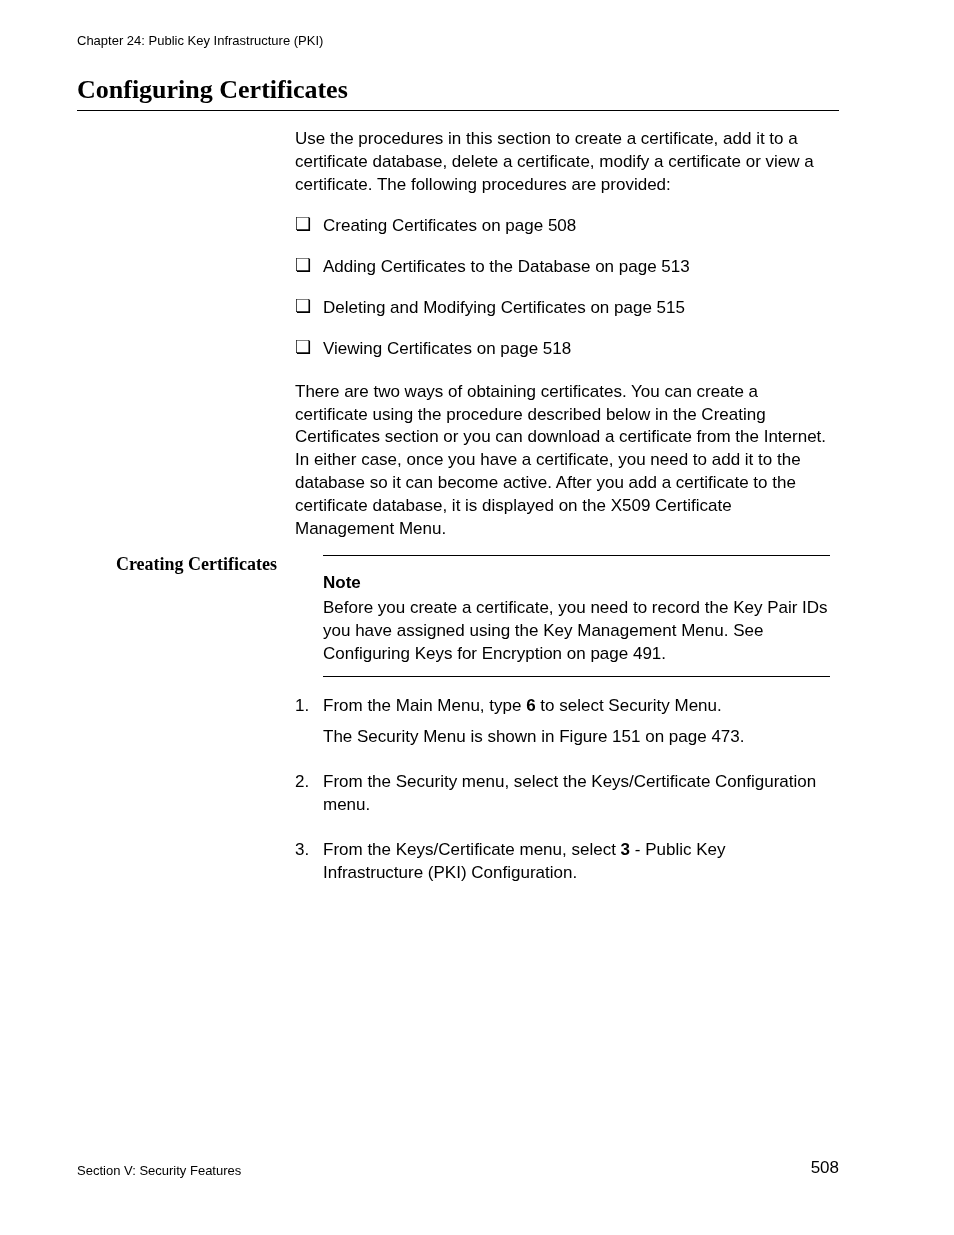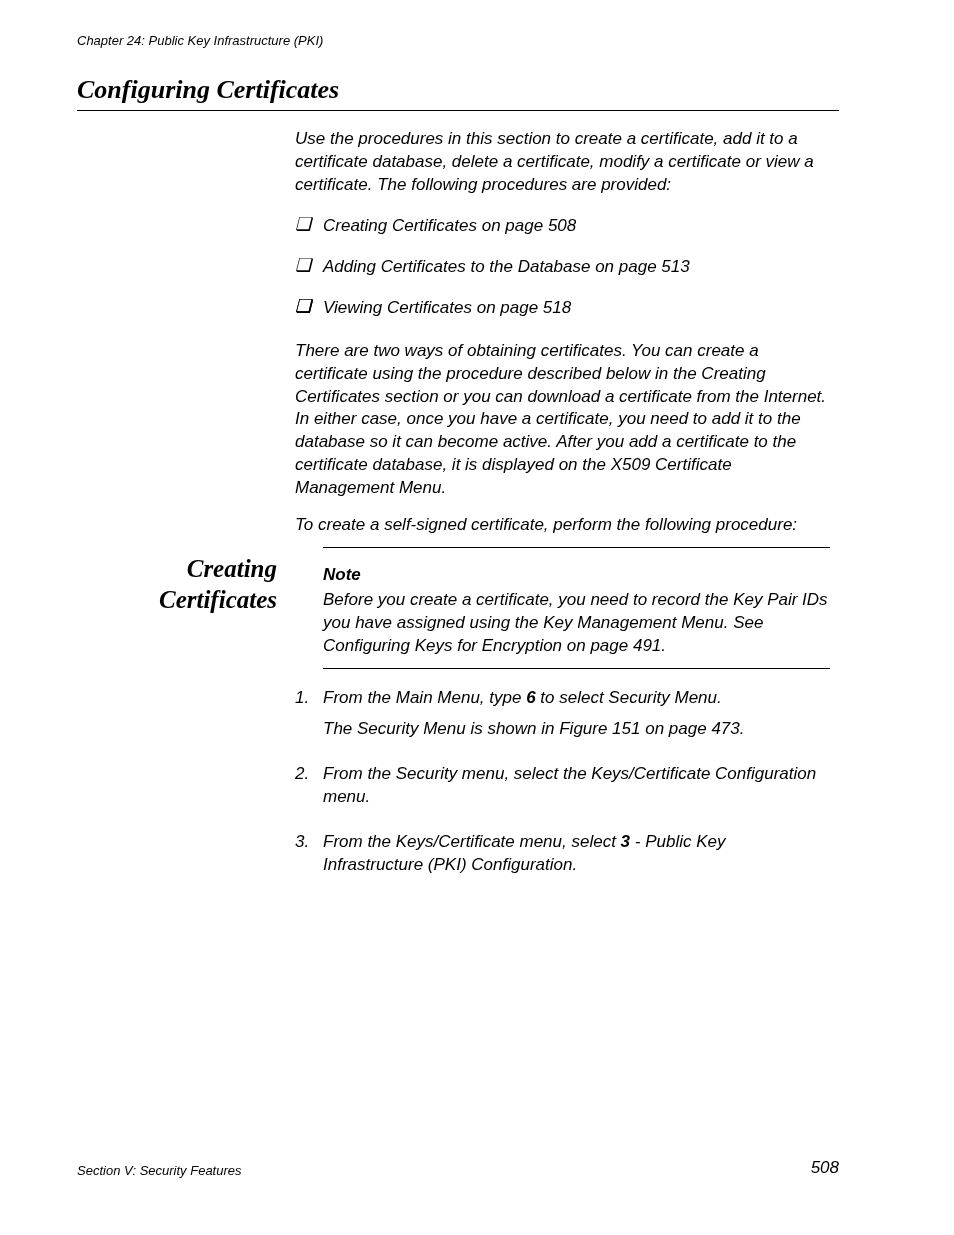--- a/index.html
+++ b/index.html
@@ -7,21 +7,20 @@
     padding: 0;
     background: #fff;
     color: #000;
     font-family: "Segoe UI", "Helvetica Neue", Arial, sans-serif;
   }
   .page {
     position: relative;
     width: 954px;
     height: 1235px;
     box-sizing: border-box;
-    font-style: italic;
   }
   .running-head {
     position: absolute;
     top: 33px;
     left: 77px;
     font-size: 13px;
     color: #000;
   }
   .footer-left {
     position: absolute;
@@ -81,21 +80,21 @@
   }
 
   
   .sidehead {
     position: absolute;
     left: 77px;
     width: 200px;
     text-align: right;
     font-family: Georgia, "Times New Roman", serif;
     font-weight: bold;
-    font-size: 25px;
+    font-size: 18px;
     line-height: 1.25;
   }
 
   
   .note {
     margin: 10px 0 18px 28px;
     padding: 16px 0 10px 0;
     border-top: 1px solid #000;
     border-bottom: 1px solid #000;
     font-size: 17px;
@@ -151,31 +150,31 @@
       <li>
         <span class="box">❏</span>
         <span>Creating Certificates on page 508</span>
       </li>
       <li>
         <span class="box">❏</span>
         <span>Adding Certificates to the Database on page 513</span>
       </li>
       <li>
         <span class="box">❏</span>
+        <span>Deleting and Modifying Certificates on page 515</span>
       </li>
       <li>
         <span class="box">❏</span>
         <span>Viewing Certificates on page 518</span>
       </li>
     </ul>
 
     <p class="para">There are two ways of obtaining certificates. You can create a certificate using the procedure described below in the Creating Certificates section or you can download a certificate from the Internet. In either case, once you have a certificate, you need to add it to the database so it can become active. After you add a certificate to the certificate database, it is displayed on the X509 Certificate Management Menu.</p>
 
     <div id="creating-anchor" style="position:relative;">
-      <p class="para" style="margin-bottom:6px;">To create a self-signed certificate, perform the following procedure:</p>
 
       <div class="note">
         <span class="note-label">Note</span>
         <span>Before you create a certificate, you need to record the Key Pair IDs you have assigned using the Key Management Menu. See Configuring Keys for Encryption on page 491.</span>
       </div>
 
       <ol class="steps">
         <li>
           <p class="step-first">
             <span>From the Main Menu, type </span><span class="b">6</span><span> to select Security Menu.</span>

